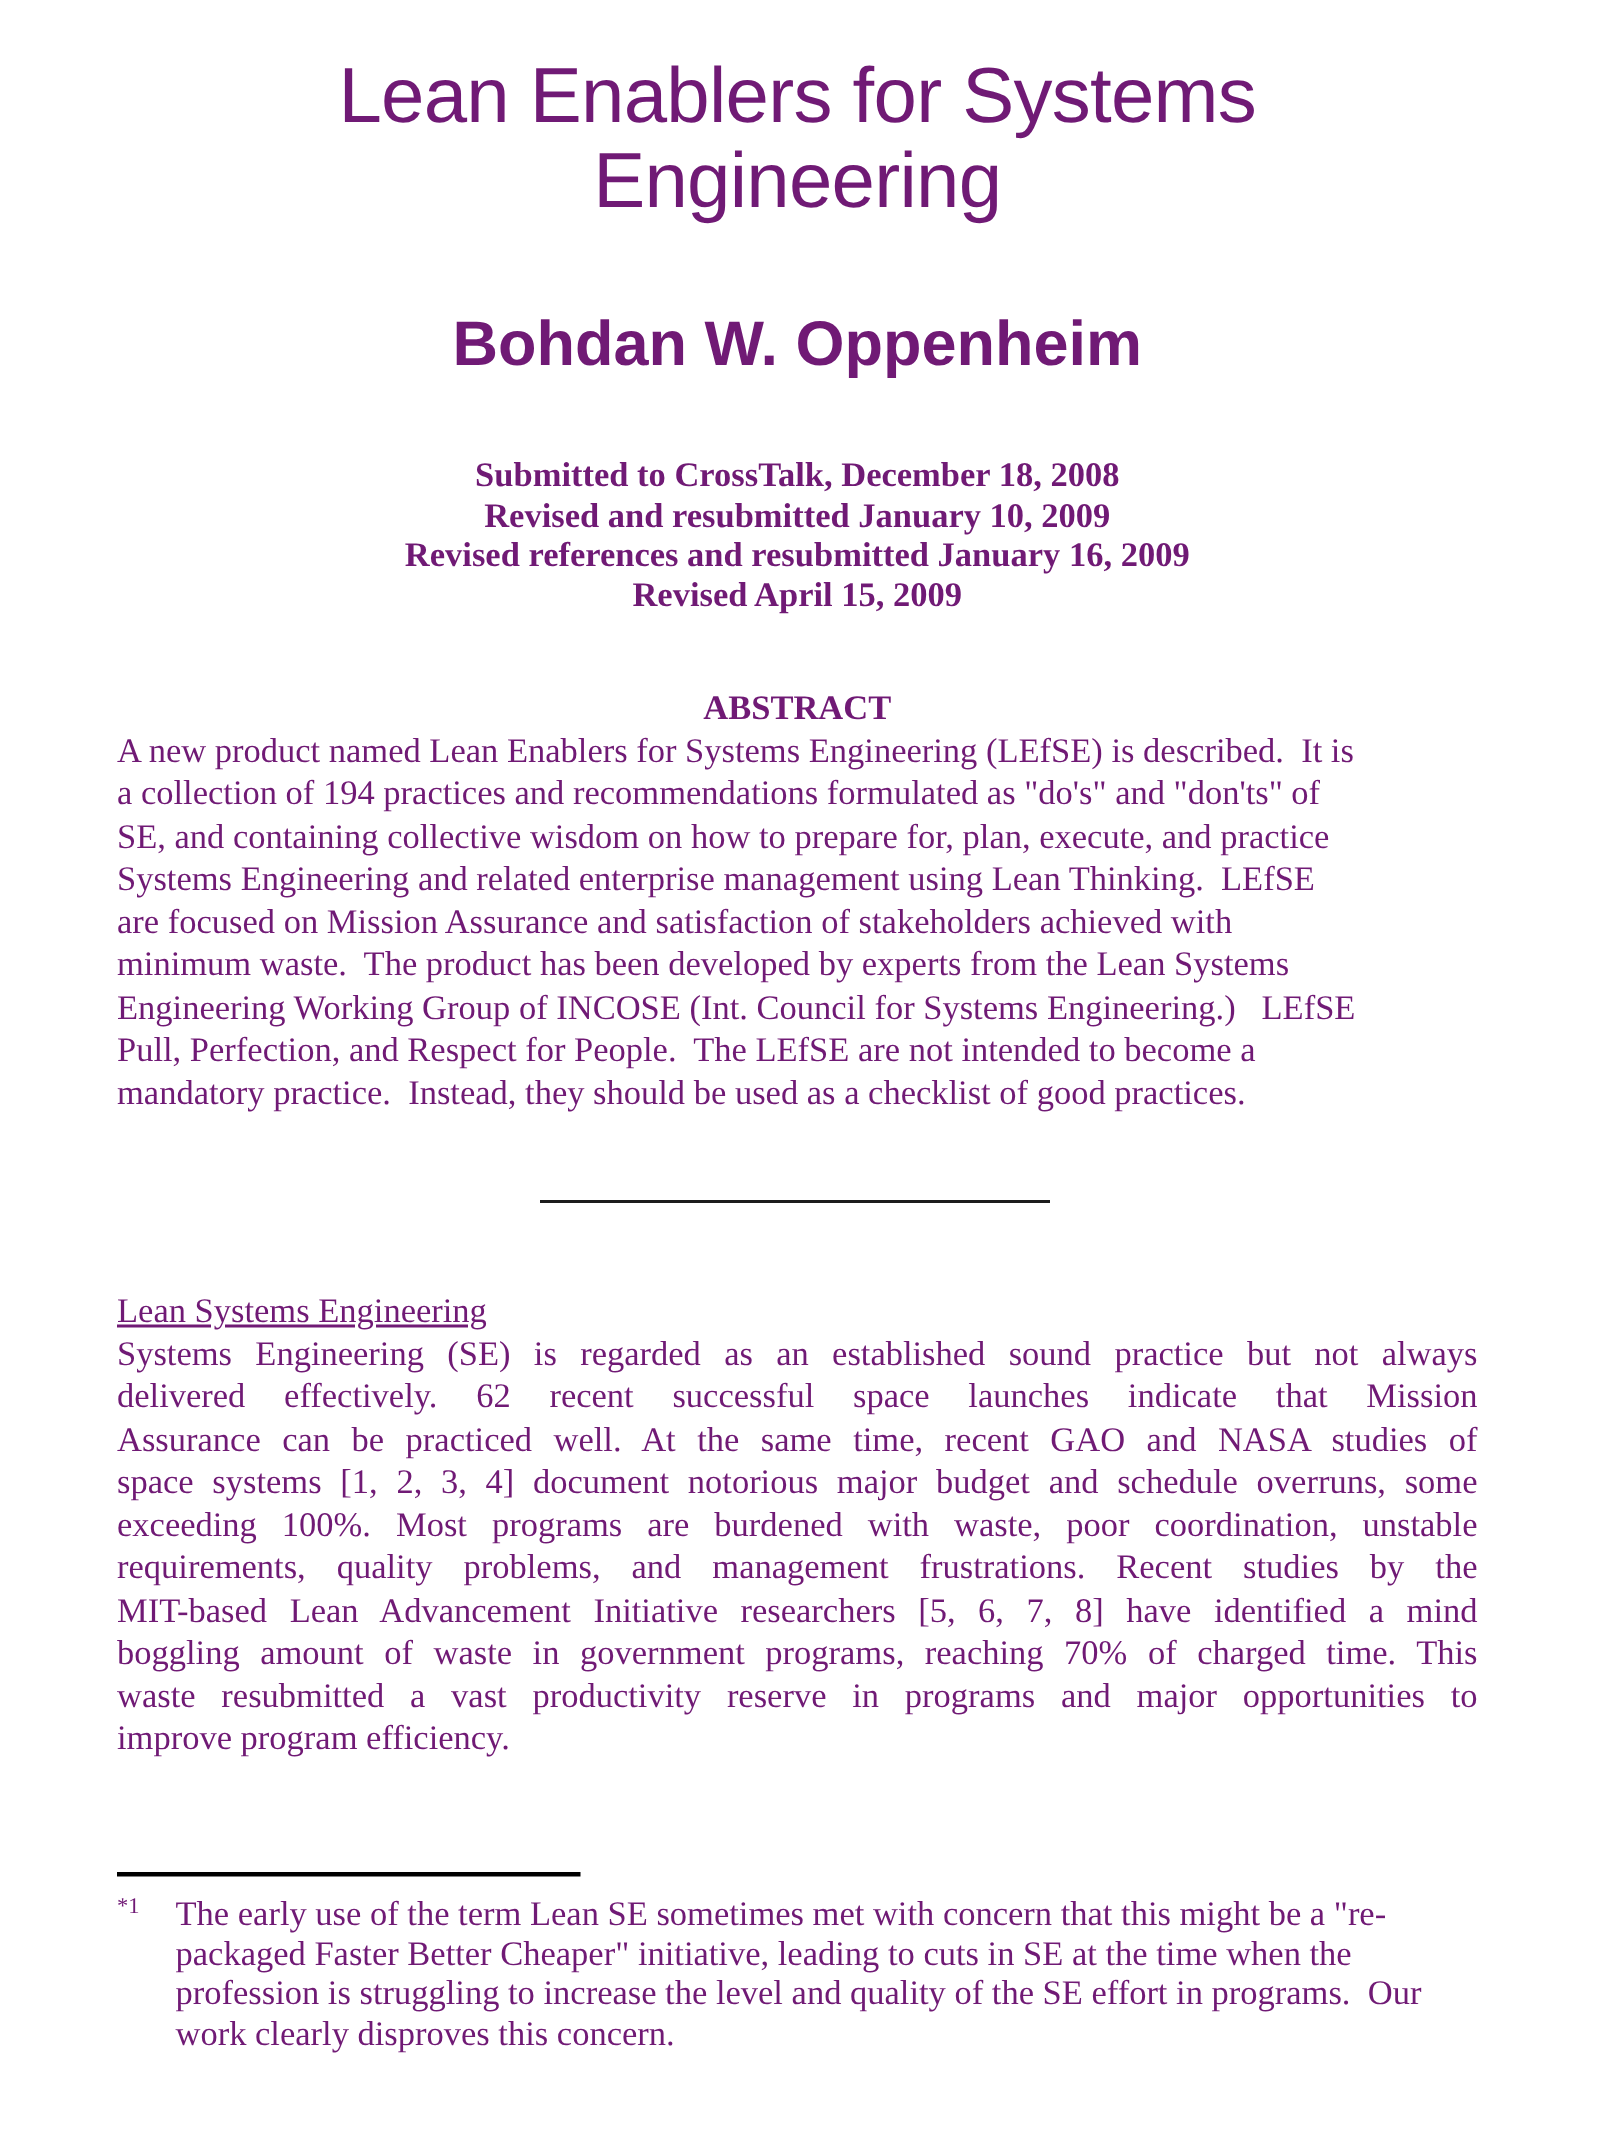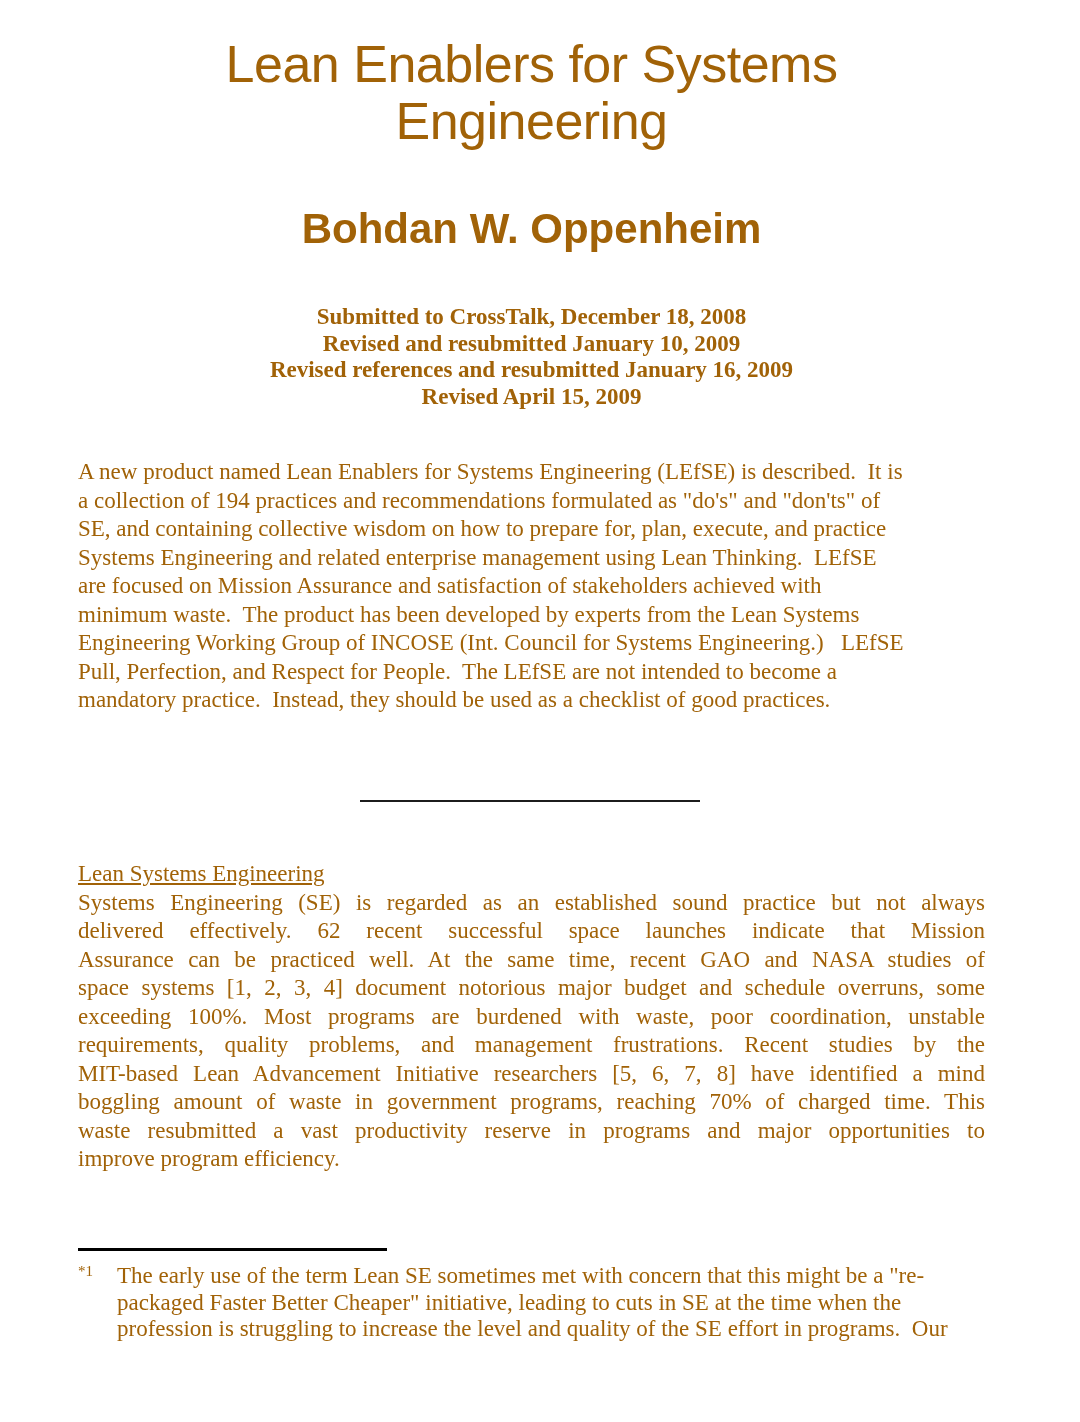--- a/index.html
+++ b/index.html
@@ -5,21 +5,21 @@
   html, body {
     margin: 0;
     padding: 0;
     background: #ffffff;
   }
   .page {
     position: relative;
     width: 1080px;
     height: 1422px;
     background: #ffffff;
-    color: #a16207;
+    color: #701a75;
     font-family: "Liberation Serif", serif;
     overflow: hidden;
   }
   .abs { position: absolute; left: 78px; width: 907px; }
 
   .title {
     top: 36px;
     text-align: center;
     font-family: "Liberation Sans", sans-serif;
     font-size: 52px;
@@ -114,20 +114,21 @@
   <div class="abs author">Bohdan W. Oppenheim</div>
 
   <div class="abs dates">
       <div class="line">Submitted to CrossTalk, December 18, 2008</div>
       <div class="line">Revised and resubmitted January 10, 2009</div>
       <div class="line">Revised references and resubmitted January 16, 2009</div>
       <div class="line">Revised April 15, 2009</div>
     </div>
 
   <div class="abs abstract-block">
+    <div class="abstract-heading">ABSTRACT</div>
     <div class="para-left">
         <div class="line">A new product named Lean Enablers for Systems Engineering (LEfSE) is described.  It is</div>
         <div class="line">a collection of 194 practices and recommendations formulated as "do's" and "don'ts" of</div>
         <div class="line">SE, and containing collective wisdom on how to prepare for, plan, execute, and practice</div>
         <div class="line">Systems Engineering and related enterprise management using Lean Thinking.  LEfSE</div>
         <div class="line">are focused on Mission Assurance and satisfaction of stakeholders achieved with</div>
         <div class="line">minimum waste.  The product has been developed by experts from the Lean Systems</div>
         <div class="line">Engineering Working Group of INCOSE (Int. Council for Systems Engineering.)   LEfSE</div>
         <div class="line">Pull, Perfection, and Respect for People.  The LEfSE are not intended to become a</div>
         <div class="line">mandatory practice.  Instead, they should be used as a checklist of good practices.</div>
@@ -153,16 +154,17 @@
   </div>
 
   <div class="fn-sep"></div>
 
   <div class="abs footnote">
     <span class="fn-marker">*1</span>
     <div class="para-left">
         <div class="line">The early use of the term Lean SE sometimes met with concern that this might be a "re-</div>
         <div class="line">packaged Faster Better Cheaper" initiative, leading to cuts in SE at the time when the</div>
         <div class="line">profession is struggling to increase the level and quality of the SE effort in programs.  Our</div>
+        <div class="line">work clearly disproves this concern.</div>
       </div>
   </div>
 
 </div>
 
 </body></html>

